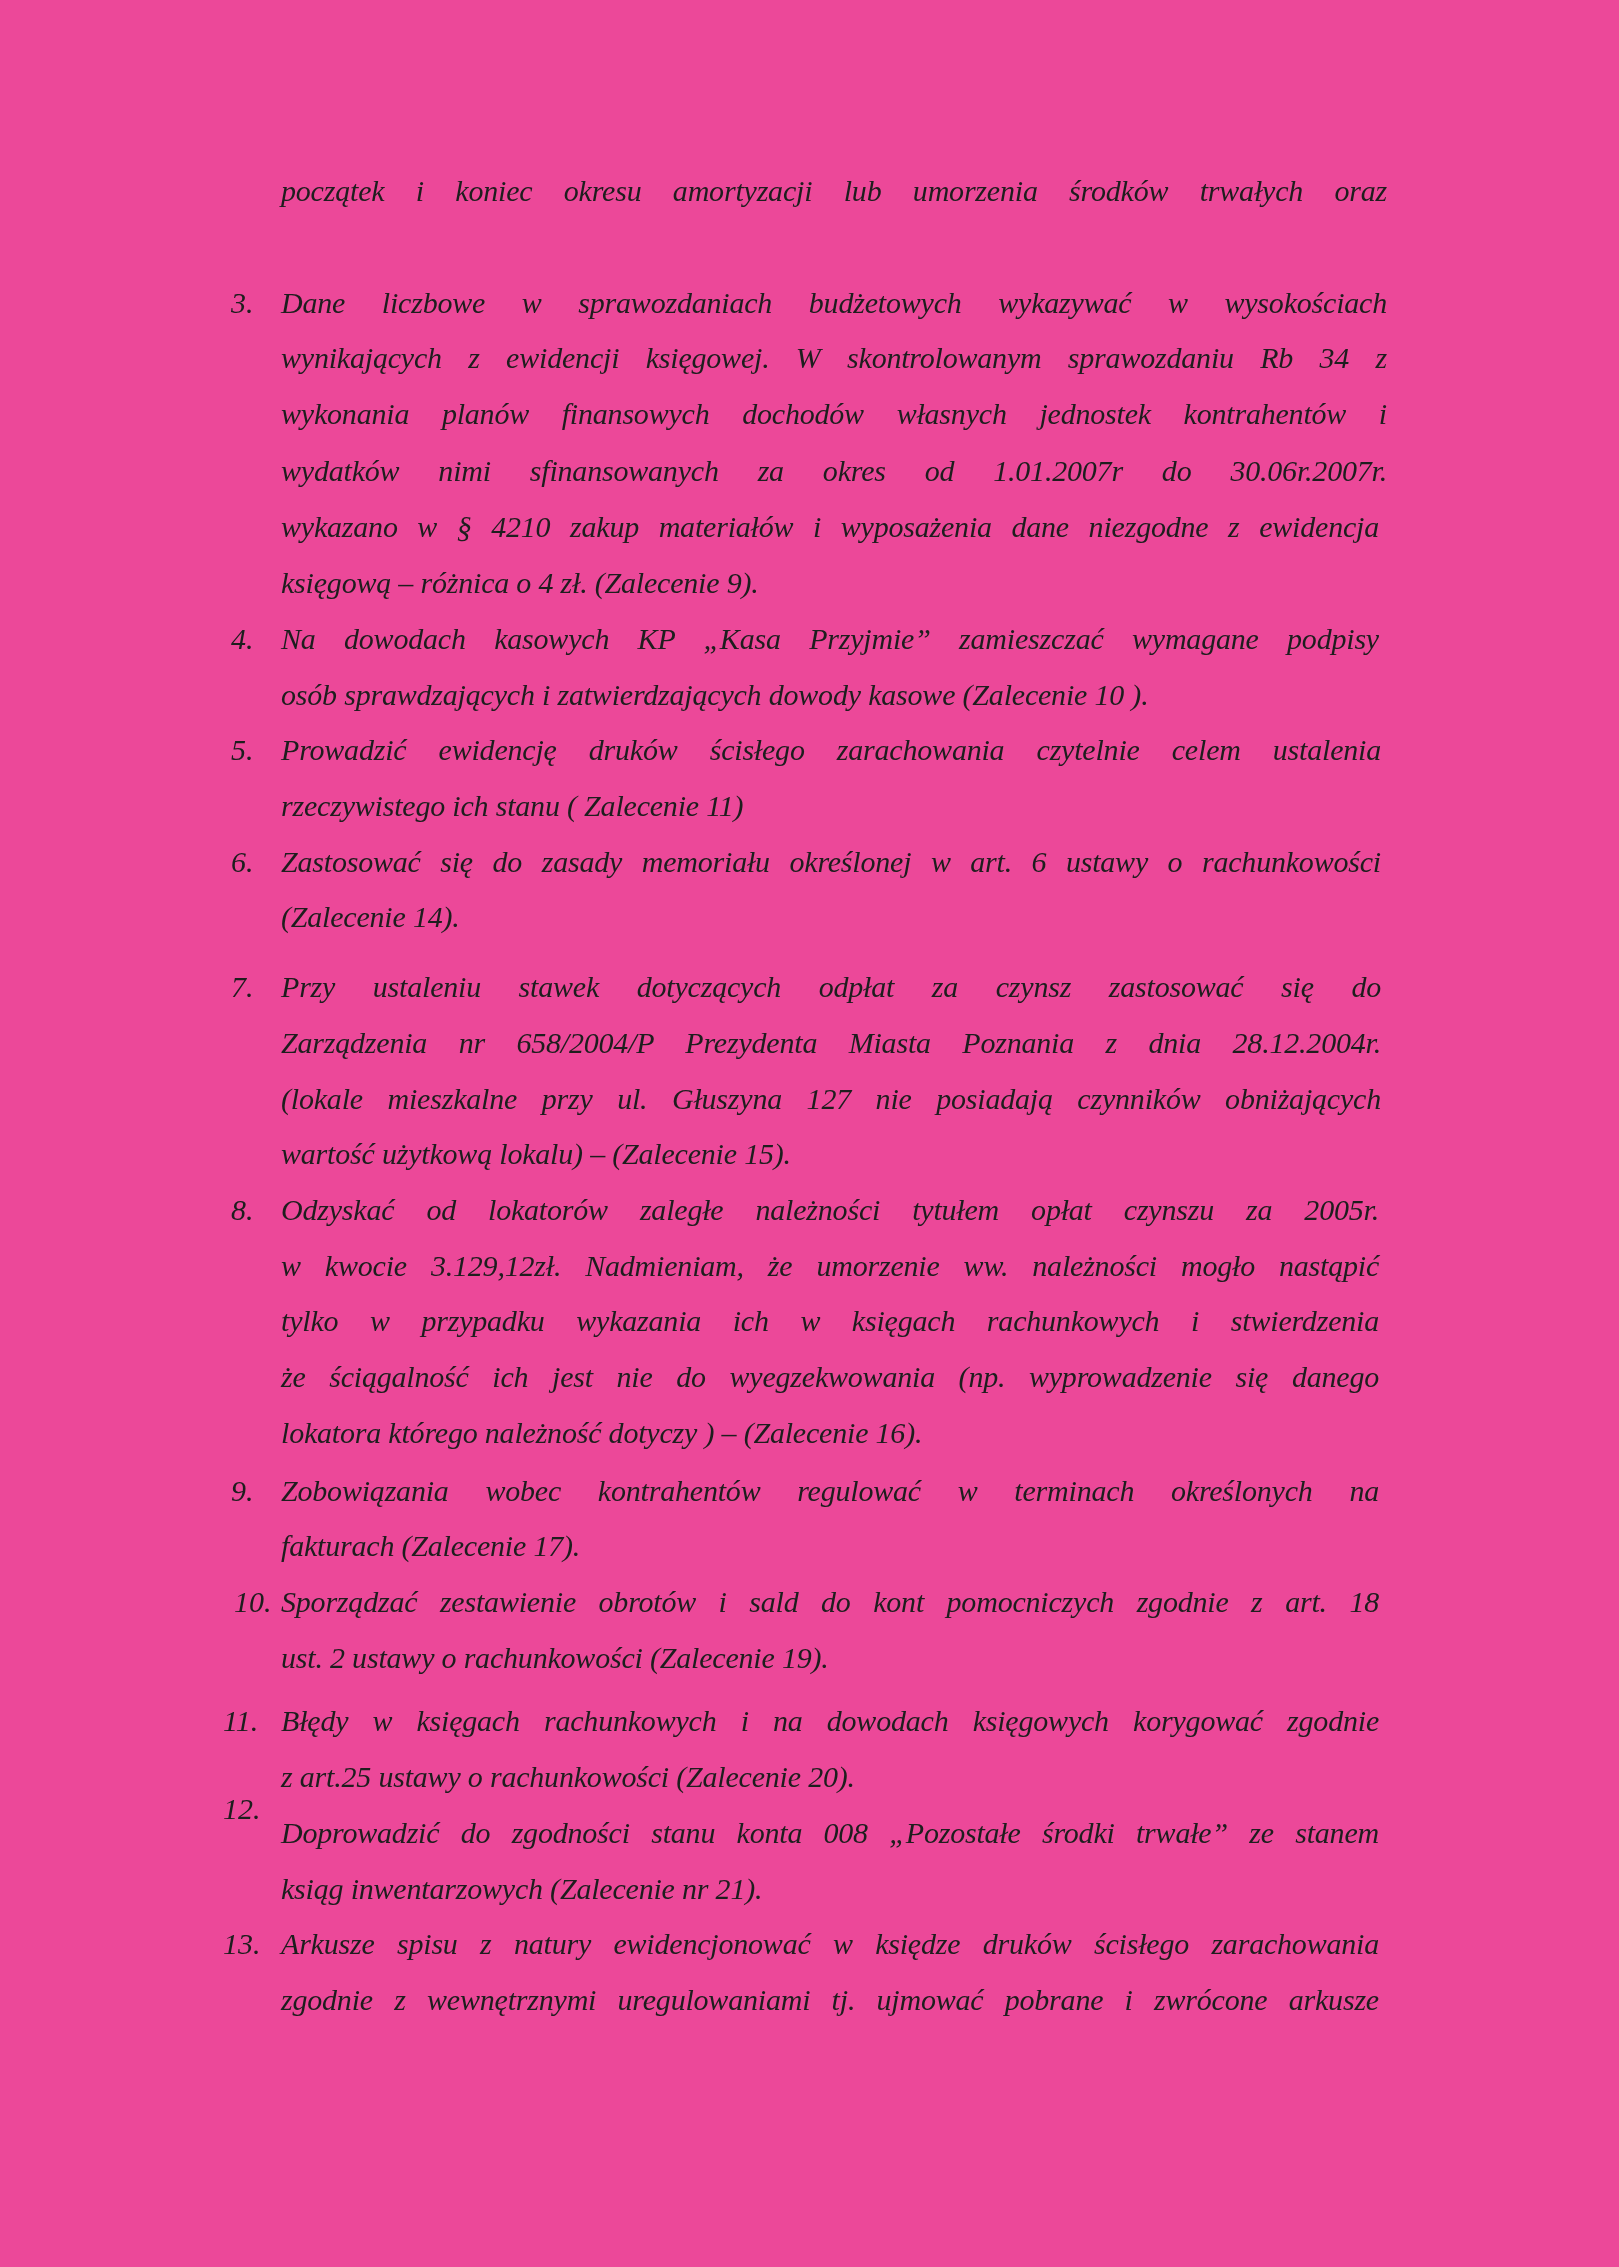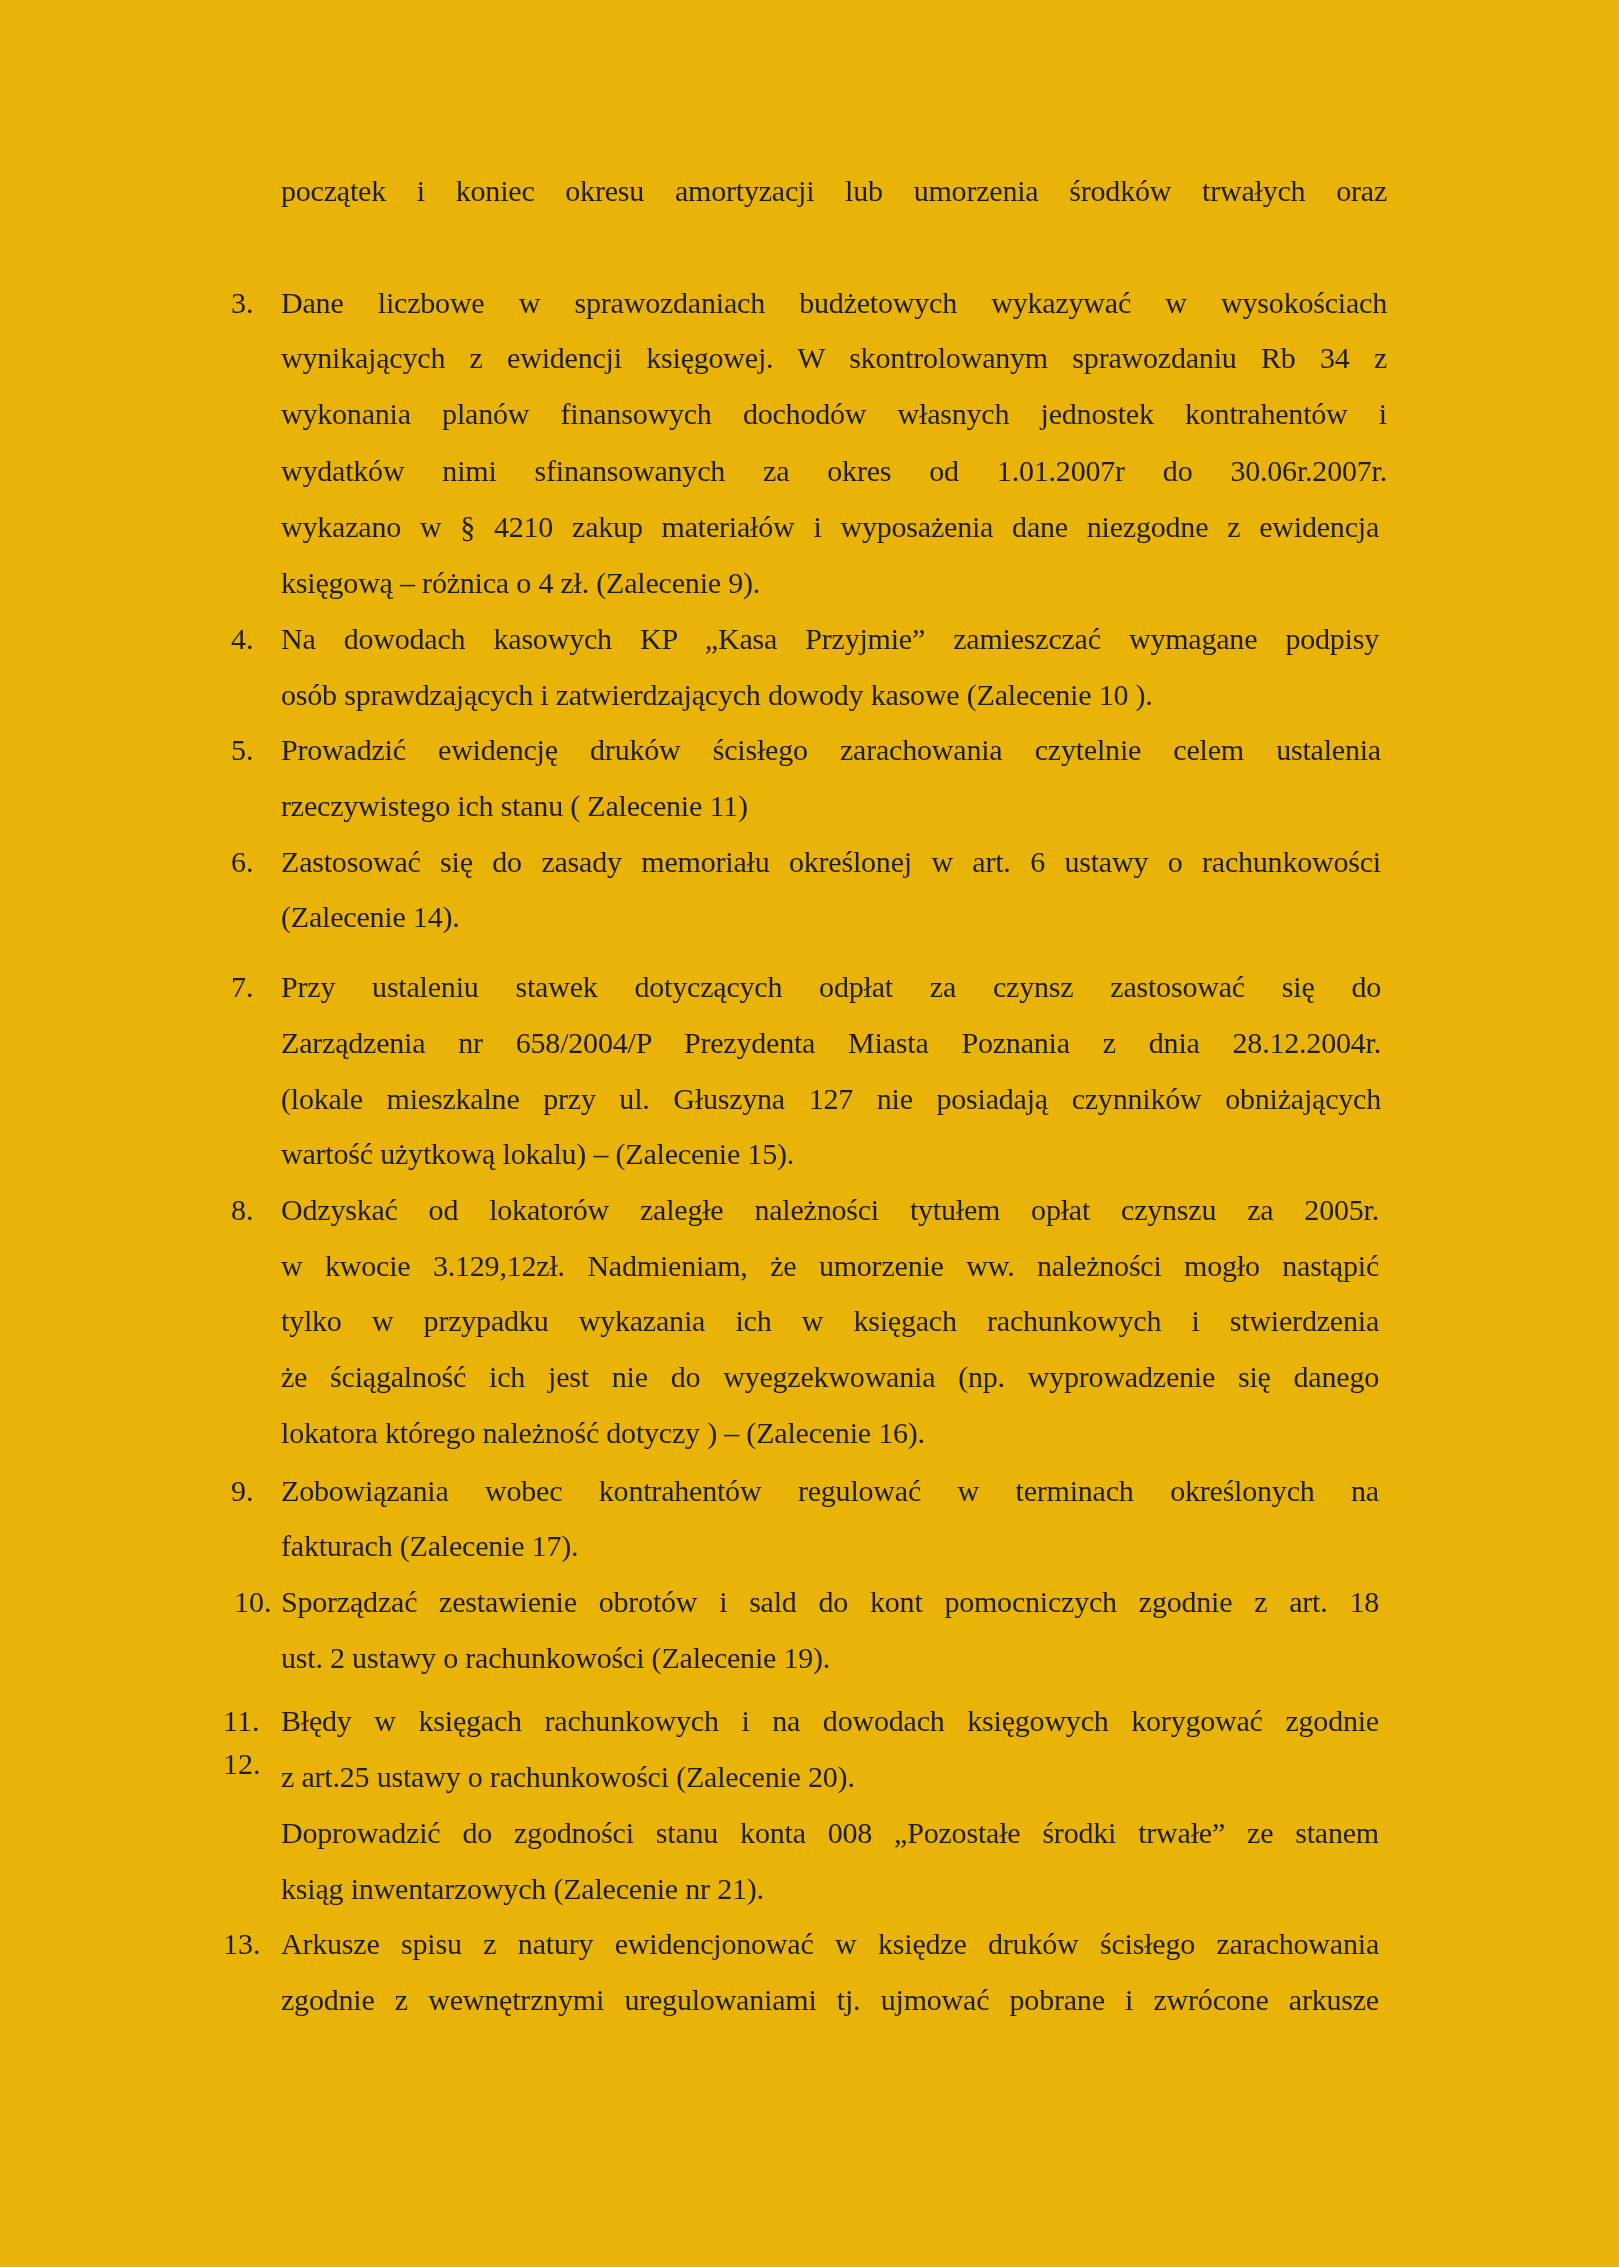--- a/index.html
+++ b/index.html
@@ -1,21 +1,22 @@
 <!DOCTYPE html>
 <html><head>
 <meta charset="utf-8">
 <style>
   html, body { margin: 0; padding: 0; background: #ffffff; }
   body { width: 1620px; height: 2268px; position: relative; overflow: hidden; }
   .page {
     position: absolute; left: 0; top: 0; width: 1620px; height: 2268px;
-    background: #eab308;
+    background: #ec4899;
     font-family: "Liberation Serif", "DejaVu Serif", serif;
     color: #1e1e1e;
+    font-style: italic;
   }
   .line {
     position: absolute;
     left: 281px;
     width: 1106px;
     font-size: 30px;
     line-height: 36px;
     white-space: nowrap;
     text-align: justify;
     text-align-last: justify;
@@ -93,21 +94,21 @@
     <div class="line last" style="top:1640px">ust. 2 ustawy o rachunkowości (Zalecenie 19).</div>
   </div>
 
   <div>
     <span class="num" style="left:223px;top:1703px">11.</span>
     <div class="line" style="top:1703px;width:1098px">Błędy w księgach rachunkowych i na dowodach księgowych korygować zgodnie</div>
     <div class="line last" style="top:1759px">z art.25 ustawy o rachunkowości (Zalecenie 20).</div>
   </div>
 
   <div>
-    <span class="num" style="left:223px;top:1746px">12.</span>
+    <span class="num" style="left:223px;top:1791px">12.</span>
     <div class="line" style="top:1815px;width:1098px">Doprowadzić do zgodności stanu konta 008 „Pozostałe środki trwałe” ze stanem</div>
     <div class="line last" style="top:1871px">ksiąg inwentarzowych (Zalecenie nr 21).</div>
   </div>
 
   <div>
     <span class="num" style="left:223px;top:1926px">13.</span>
     <div class="line" style="top:1926px;width:1098px">Arkusze spisu z natury ewidencjonować w księdze druków ścisłego zarachowania</div>
     <div class="line" style="top:1982px;width:1098px">zgodnie z wewnętrznymi uregulowaniami tj. ujmować pobrane i zwrócone arkusze</div>
   </div>
 

